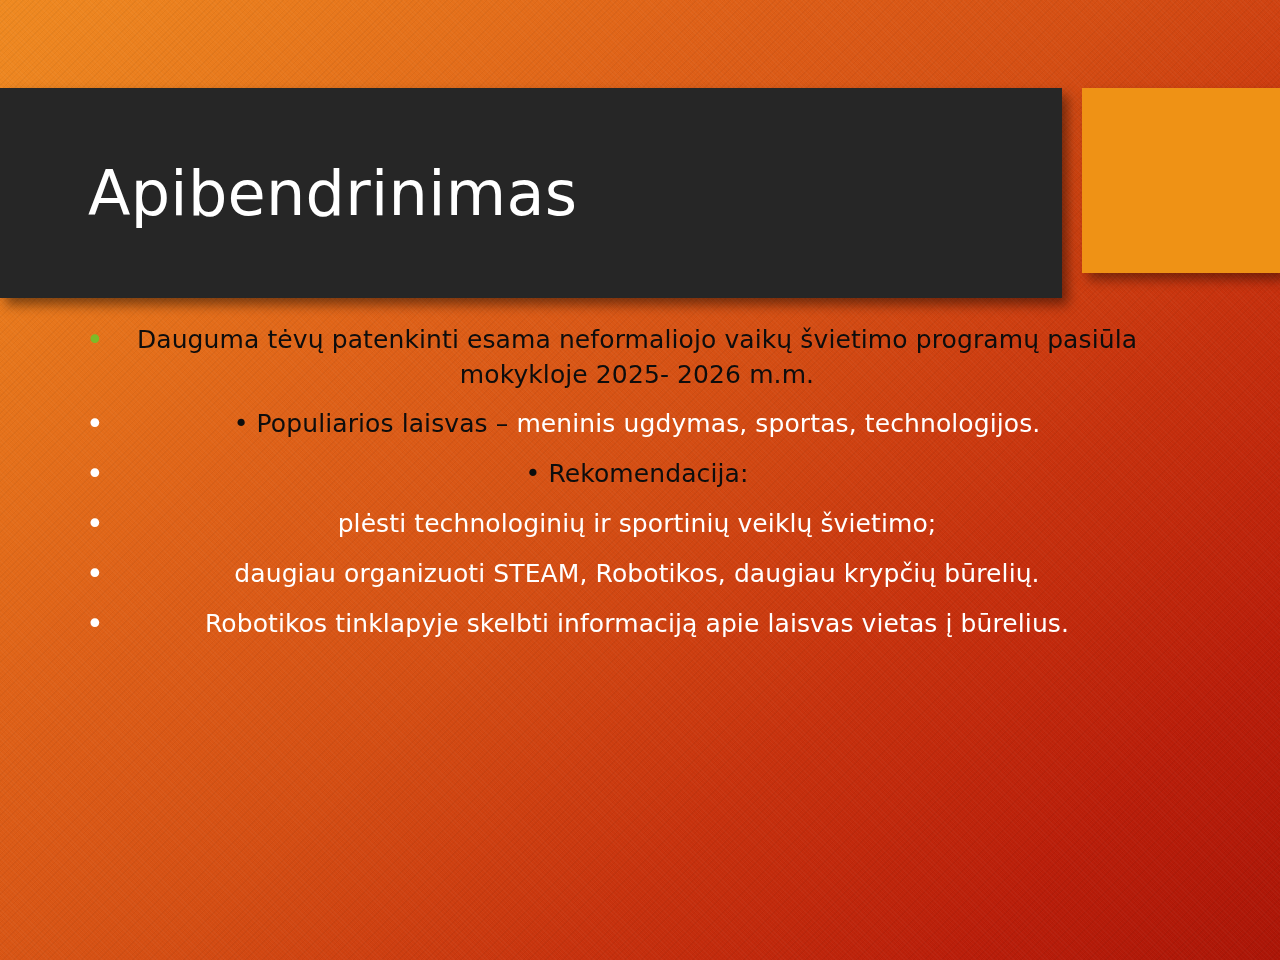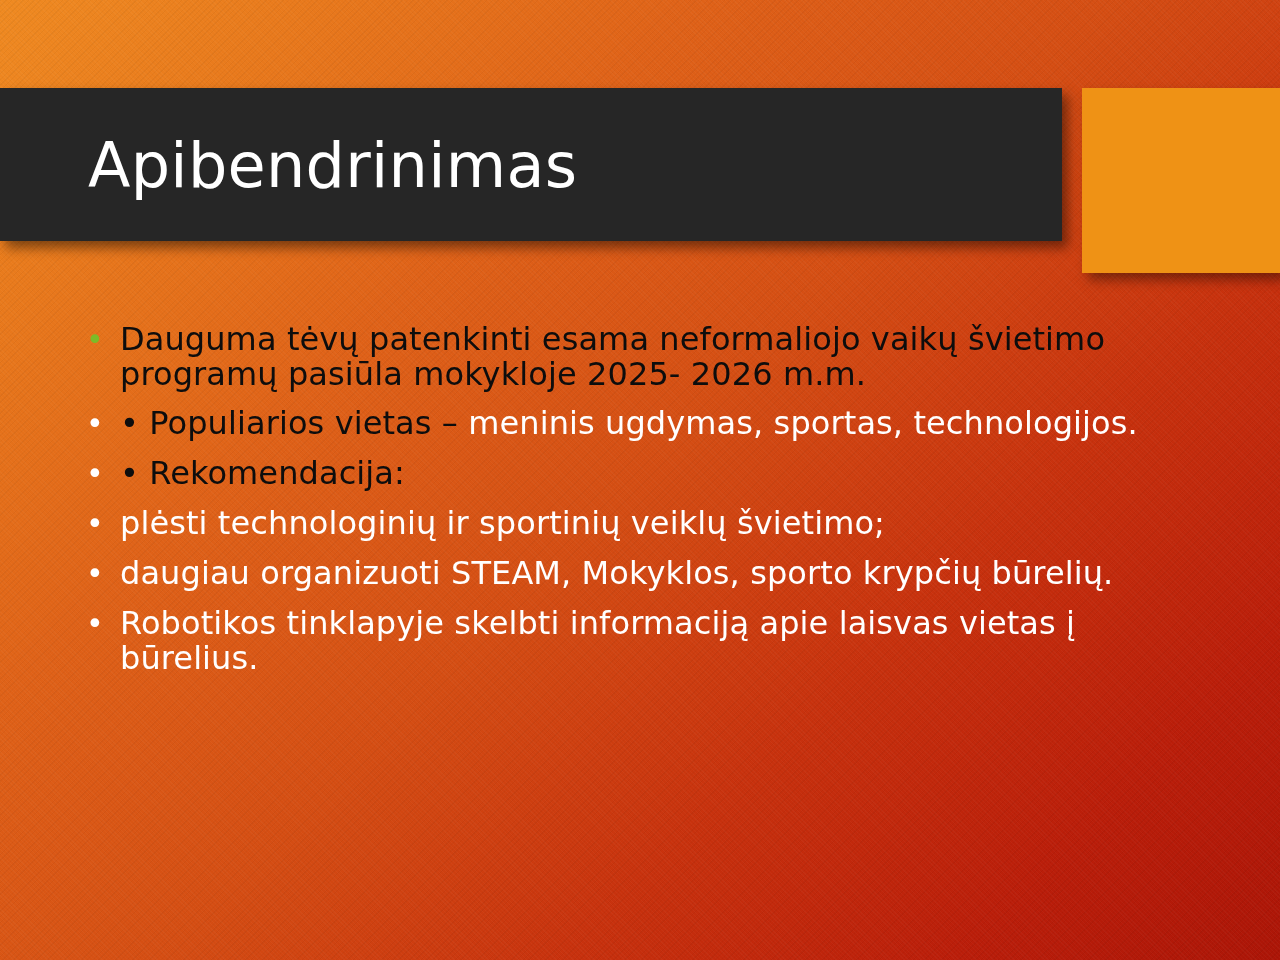--- a/index.html
+++ b/index.html
@@ -47,21 +47,21 @@
         rgba(0,0,0,0.0) 4px);
     opacity: 0.85;
   }
 
   
   #title-bar {
     position: absolute;
     left: 0;
     top: 88px;
     width: 1062px;
-    height: 153px;
+    height: 210px;
     background: #262626;
     box-shadow: 6px 7px 11px rgba(0,0,0,0.45);
     z-index: 3;
   }
   #title-text {
     position: absolute;
     left: 88px;
     top: 50%;
     transform: translateY(-50%);
     color: #ffffff;
@@ -98,24 +98,25 @@
   .bullet-marker {
     flex: 0 0 auto;
     width: 34px;
     font-size: 30px;
     line-height: 36px;
     text-align: left;
     padding-left: 2px;
   }
   .bullet-text {
     flex: 1 1 auto;
-    font-size: 32px;
+    font-size: 25px;
     line-height: 35px;
     letter-spacing: 0.1px;
     font-family: "DejaVu Sans", sans-serif;
+    text-align: center;
   }
   .c-black { color: #0d0d0d; }
   .c-white { color: #ffffff; }
   .c-green { color: #7cbb28; }
 </style>
 </head>
 <body>
 
 <div id="slide">
   <div id="texture"></div>
@@ -126,32 +127,32 @@
 
   <div id="accent-block"></div>
 
   <div id="body">
       <div class="bullet-row">
         <span class="bullet-marker c-green">•</span>
         <span class="bullet-text"><span class="c-black">Dauguma tėvų patenkinti esama neformaliojo vaikų švietimo programų pasiūla mokykloje 2025- 2026 m.m.</span></span>
       </div>
       <div class="bullet-row">
         <span class="bullet-marker c-white">•</span>
-        <span class="bullet-text"><span class="c-black">• Populiarios vietas – </span><span class="c-white">meninis ugdymas, sportas, technologijos.</span></span>
+        <span class="bullet-text"><span class="c-black">• Populiarios laisvas – </span><span class="c-white">meninis ugdymas, sportas, technologijos.</span></span>
       </div>
       <div class="bullet-row">
         <span class="bullet-marker c-white">•</span>
         <span class="bullet-text"><span class="c-black">• Rekomendacija:</span></span>
       </div>
       <div class="bullet-row">
         <span class="bullet-marker c-white">•</span>
         <span class="bullet-text"><span class="c-white"> plėsti technologinių ir sportinių veiklų švietimo;</span></span>
       </div>
       <div class="bullet-row">
         <span class="bullet-marker c-white">•</span>
-        <span class="bullet-text"><span class="c-white">daugiau organizuoti STEAM, Mokyklos, sporto krypčių būrelių.</span></span>
+        <span class="bullet-text"><span class="c-white">daugiau organizuoti STEAM, Robotikos, daugiau krypčių būrelių.</span></span>
       </div>
       <div class="bullet-row">
         <span class="bullet-marker c-white">•</span>
         <span class="bullet-text"><span class="c-white">Robotikos tinklapyje skelbti informaciją apie laisvas vietas į būrelius.</span></span>
       </div>
     </div>
 </div>
 
 </body></html>

